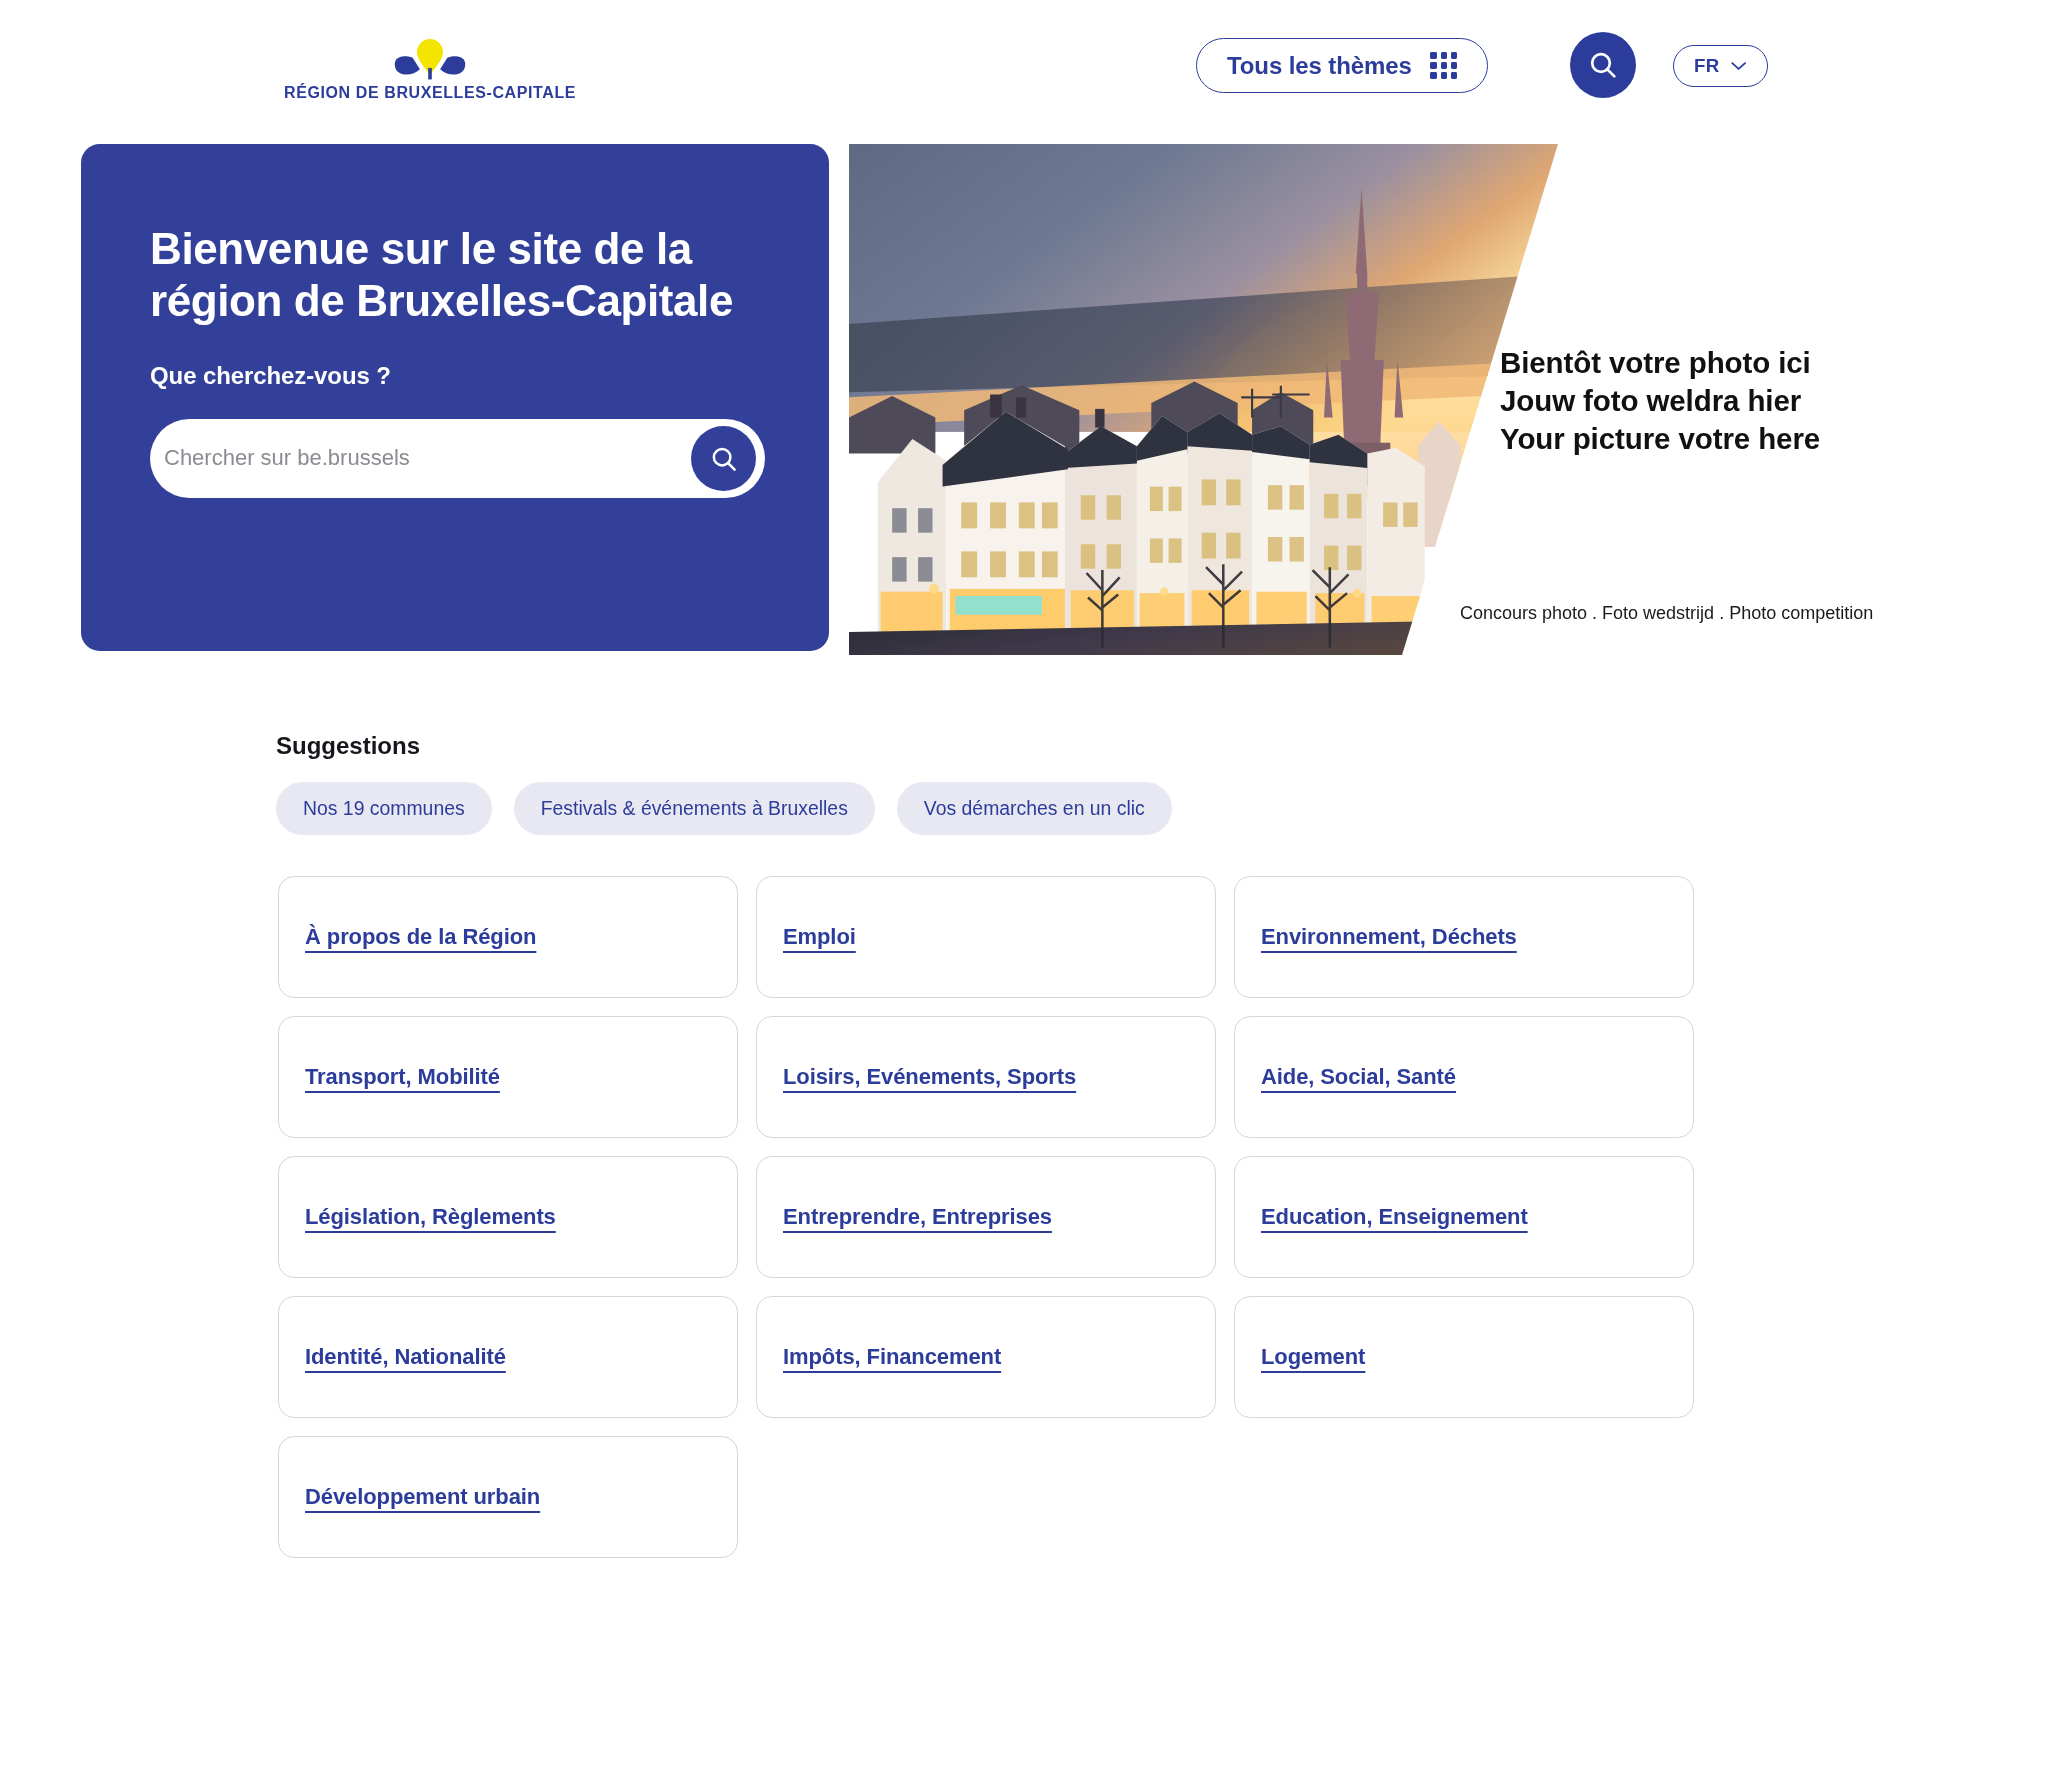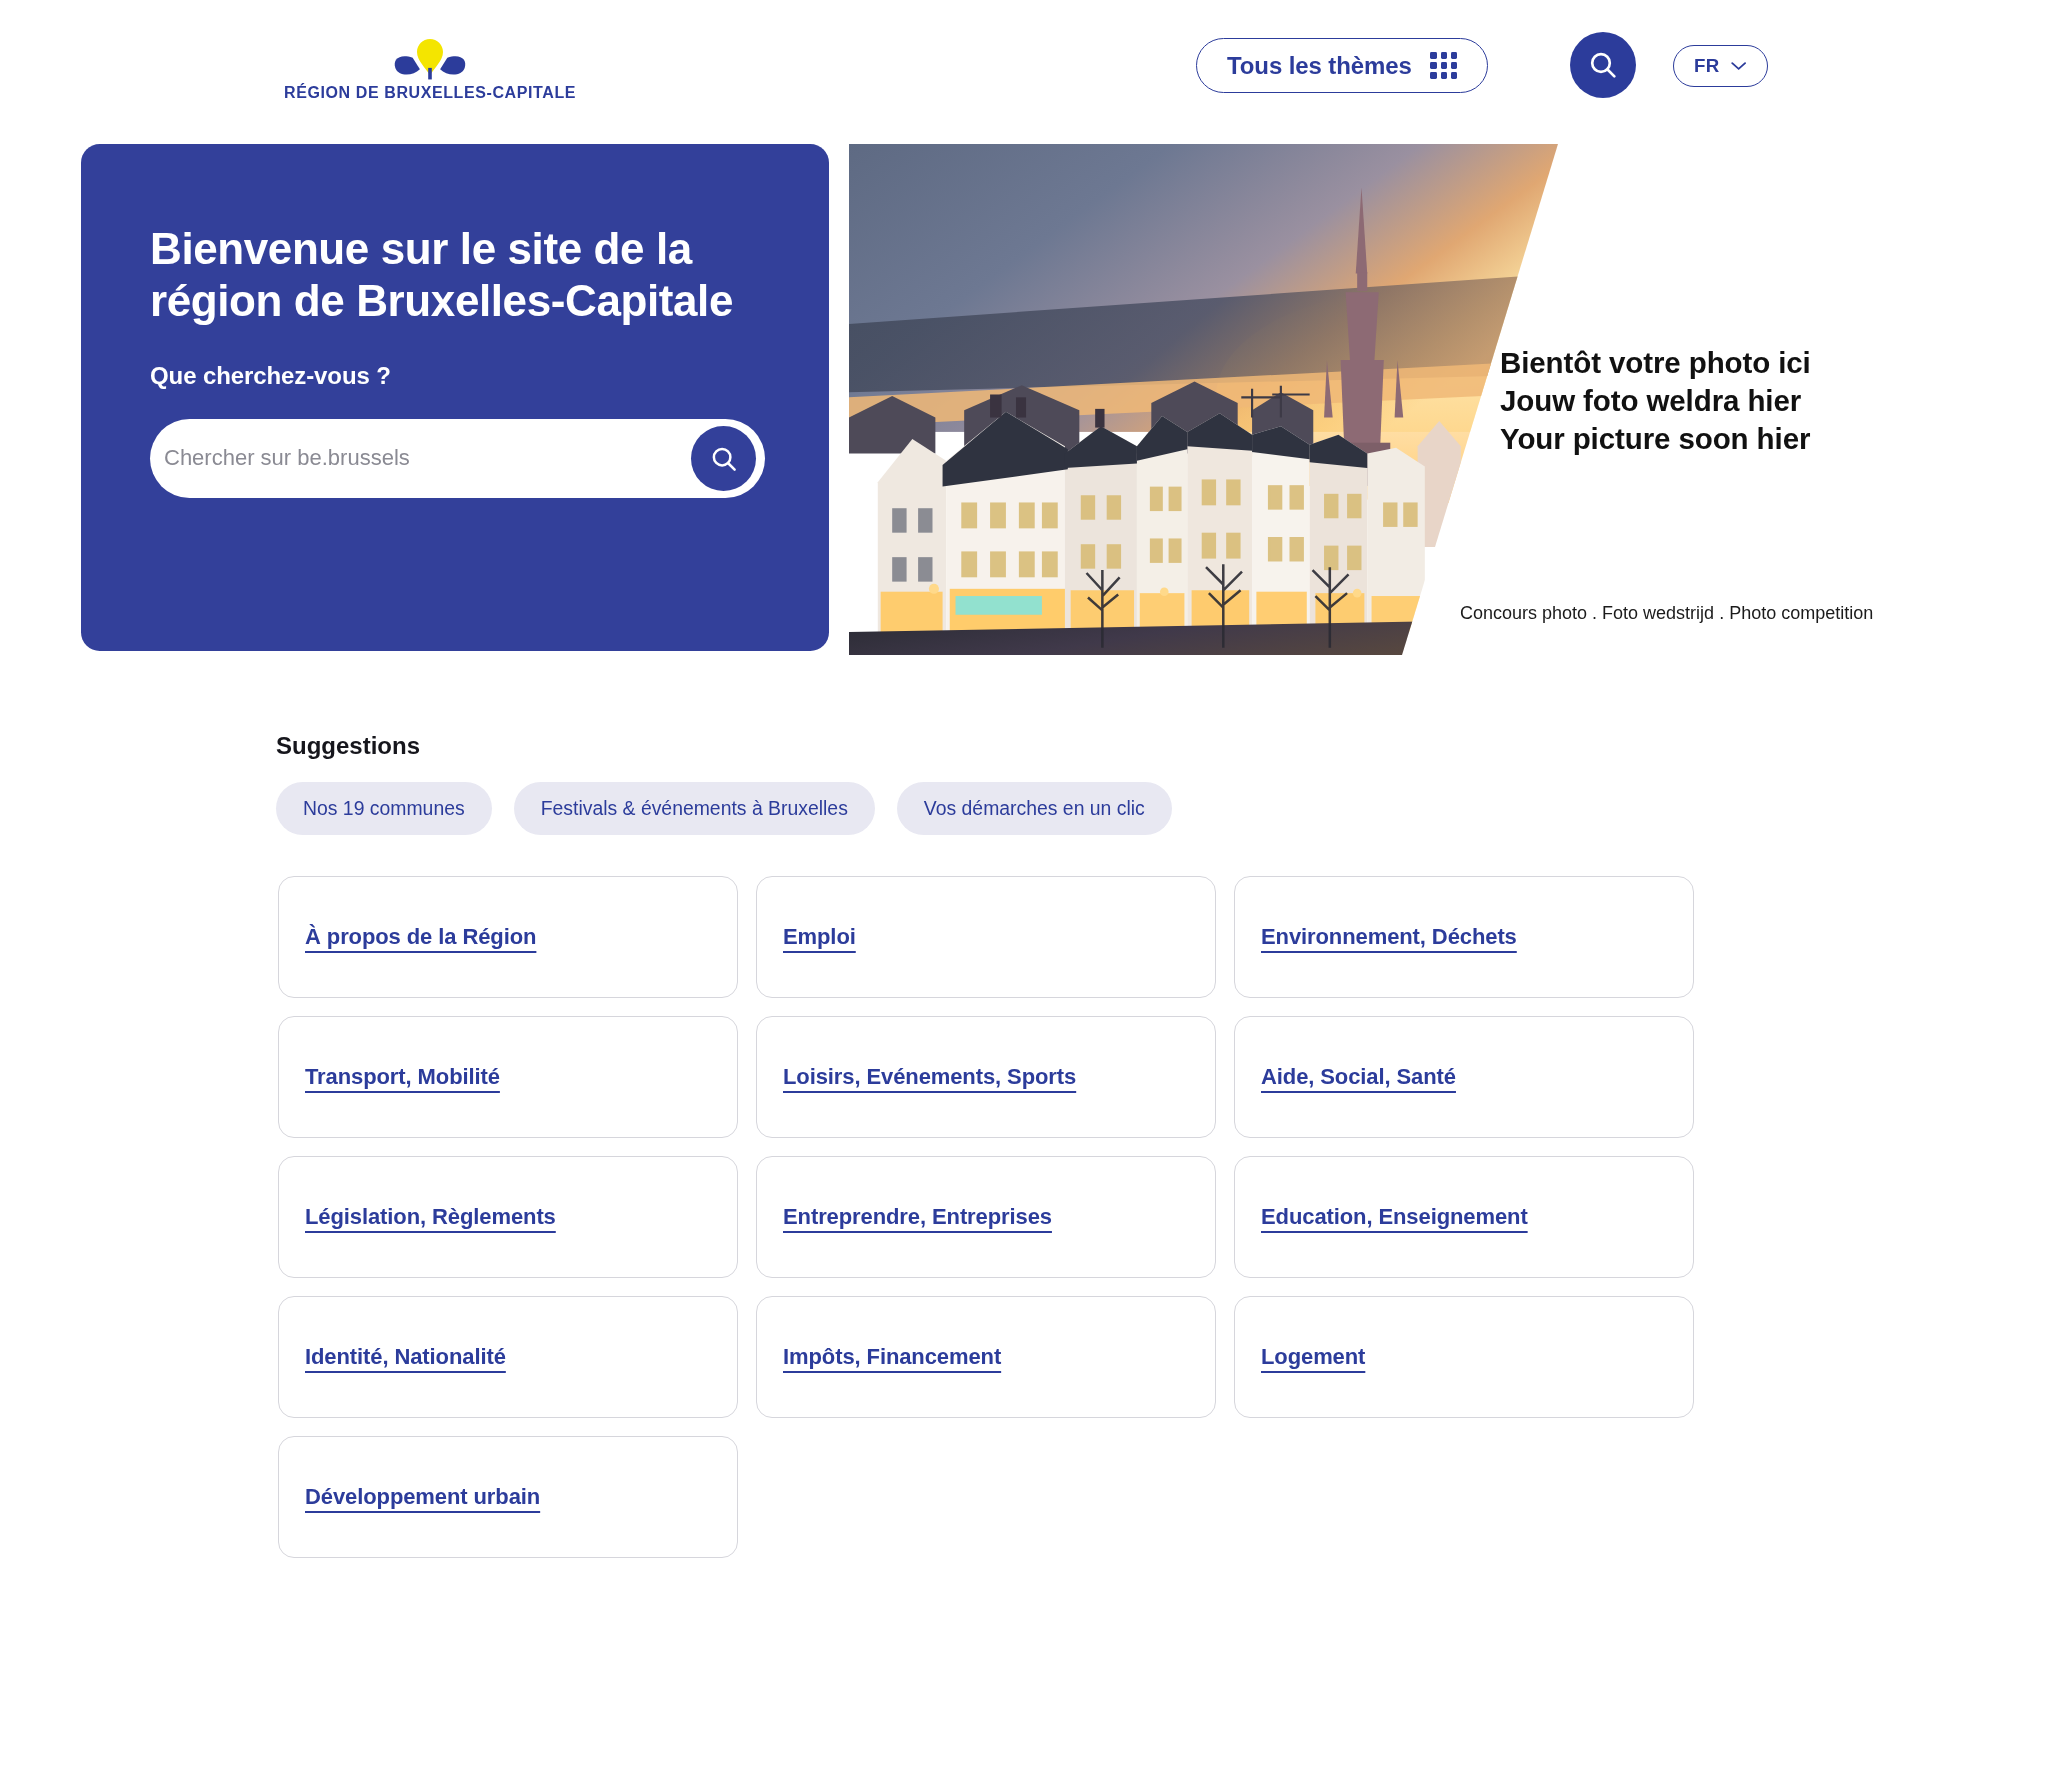--- a/index.html
+++ b/index.html
@@ -368,21 +368,21 @@
         <circle cx="118" cy="618" r="7"></circle>
         <circle cx="438" cy="622" r="6"></circle>
         <circle cx="706" cy="624" r="6"></circle>
       </g>
     </svg>
   </div>
 
   <div class="photo-caption-block">
     <div class="photo-caption-line">Bientôt votre photo ici</div>
     <div class="photo-caption-line">Jouw foto weldra hier</div>
-    <div class="photo-caption-line">Your picture soon hier</div>
+    <div class="photo-caption-line">Your picture votre here</div>
   </div>
   <div class="photo-credit">Concours photo . Foto wedstrijd . Photo competition</div>
 
   <div class="suggestions-label">Suggestions</div>
   <div class="pill-row">
     <div class="pill">
       <span>Nos 19 communes</span>
     </div>
     <div class="pill">
       <span>Festivals &amp; événements à Bruxelles</span>

